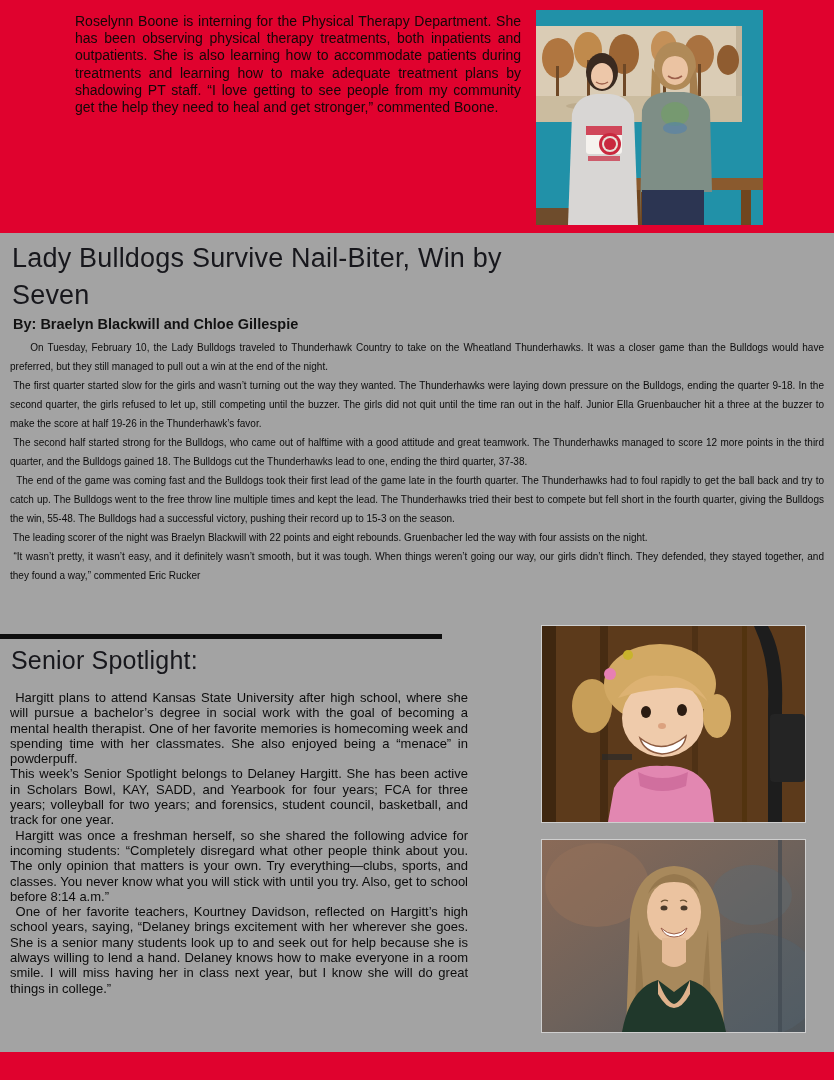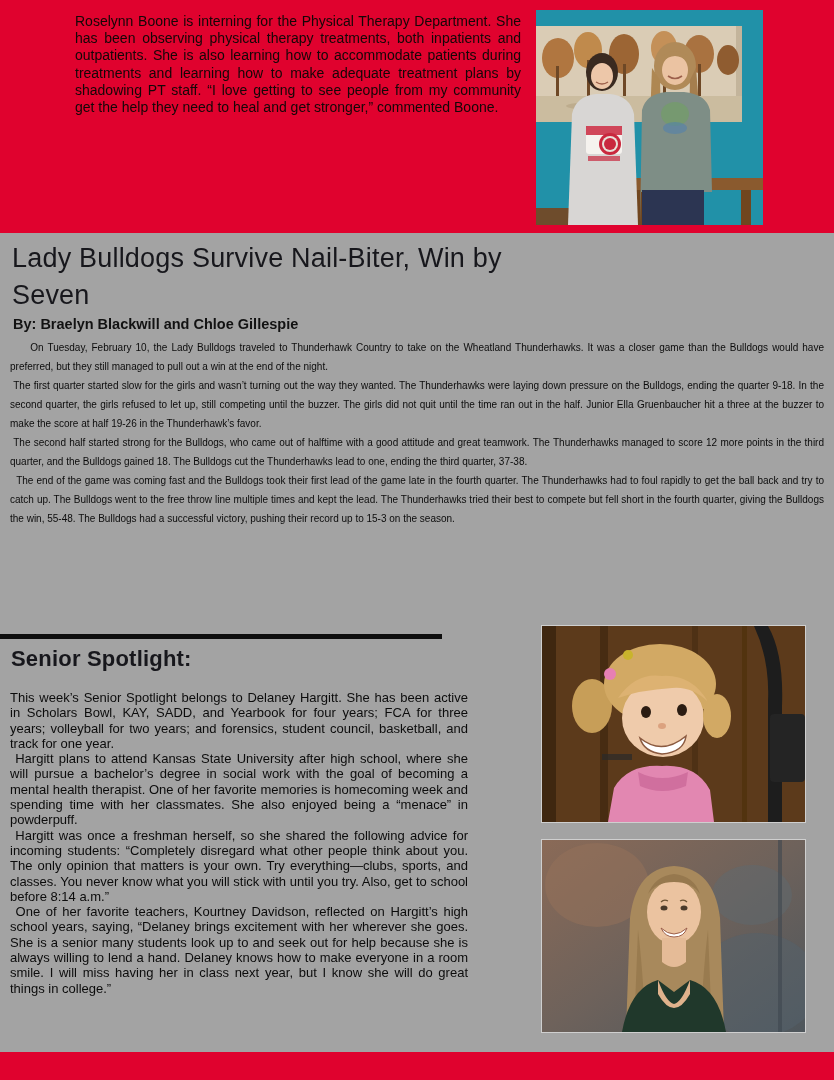--- a/index.html
+++ b/index.html
@@ -30,21 +30,21 @@
   .article-body{
     position:absolute;left:10px;top:338px;width:814px;
     font-size:10px;line-height:19px;text-align:justify;color:#0c0c0c;
   }
   .article-body p{margin:0;white-space:pre-wrap;}
   
   .divider{position:absolute;left:0;top:634px;width:442px;height:5px;background:#0E0E0E;}
   
   .spotlight-title{
     position:absolute;left:11px;top:646px;margin:0;
-    font-size:22px;font-weight:700;letter-spacing:.2px;color:#17171C;
+    font-size:25px;font-weight:400;letter-spacing:.2px;color:#17171C;
   }
   .spotlight-body{
     position:absolute;left:10px;top:690px;width:458px;
     font-size:13px;line-height:15.3px;text-align:justify;color:#0c0c0c;
   }
   .spotlight-body p{margin:0;white-space:pre-wrap;}
   .spot-photo{position:absolute;left:541px;margin:0;border:1px solid #cfcfcf;background:#fff;}
   .spot-photo svg{display:block;width:100%;height:100%;}
   .photo-child{top:625px;width:263px;height:196px;}
   .photo-senior{top:839px;width:263px;height:192px;}
@@ -109,28 +109,30 @@
   </header>
 
   <main>
     <h1 class="article-title">Lady Bulldogs Survive Nail-Biter, Win by Seven</h1>
     <p class="byline">By: Braelyn Blackwill and Chloe Gillespie</p>
     <div class="article-body">
       <p>     On Tuesday, February 10, the Lady Bulldogs traveled to Thunderhawk Country to take on the Wheatland Thunderhawks. It was a closer game than the Bulldogs would have preferred, but they still managed to pull out a win at the end of the night.</p>
       <p> The first quarter started slow for the girls and wasn’t turning out the way they wanted. The Thunderhawks were laying down pressure on the Bulldogs, ending the quarter 9-18. In the second quarter, the girls refused to let up, still competing until the buzzer. The girls did not quit until the time ran out in the half. Junior Ella Gruenbaucher hit a three at the buzzer to make the score at half 19-26 in the Thunderhawk’s favor.</p>
       <p> The second half started strong for the Bulldogs, who came out of halftime with a good attitude and great teamwork. The Thunderhawks managed to score 12 more points in the third quarter, and the Bulldogs gained 18. The Bulldogs cut the Thunderhawks lead to one, ending the third quarter, 37-38.</p>
       <p>  The end of the game was coming fast and the Bulldogs took their first lead of the game late in the fourth quarter. The Thunderhawks had to foul rapidly to get the ball back and try to catch up. The Bulldogs went to the free throw line multiple times and kept the lead. The Thunderhawks tried their best to compete but fell short in the fourth quarter, giving the Bulldogs the win, 55-48. The Bulldogs had a successful victory, pushing their record up to 15-3 on the season.</p>
+      <p> The leading scorer of the night was Braelyn Blackwill with 22 points and eight rebounds. Gruenbacher led the way with four assists on the night.</p>
+      <p> “It wasn’t pretty, it wasn’t easy, and it definitely wasn’t smooth, but it was tough. When things weren’t going our way, our girls didn’t flinch. They defended, they stayed together, and they found a way,” commented Eric Rucker</p>
     </div>
 
     <div class="divider"></div>
 
     <h2 class="spotlight-title">Senior Spotlight:</h2>
     <div class="spotlight-body">
+      <p> Hargitt plans to attend Kansas State University after high school, where she will pursue a bachelor’s degree in social work with the goal of becoming a mental health therapist. One of her favorite memories is homecoming week and spending time with her classmates. She also enjoyed being a “menace” in powderpuff.</p>
       <p>This week’s Senior Spotlight belongs to Delaney Hargitt. She has been active in Scholars Bowl, KAY, SADD, and Yearbook for four years; FCA for three years; volleyball for two years; and forensics, student council, basketball, and track for one year.</p>
-      <p> Hargitt plans to attend Kansas State University after high school, where she will pursue a bachelor’s degree in social work with the goal of becoming a mental health therapist. One of her favorite memories is homecoming week and spending time with her classmates. She also enjoyed being a “menace” in powderpuff.</p>
       <p> Hargitt was once a freshman herself, so she shared the following advice for incoming students: “Completely disregard what other people think about you. The only opinion that matters is your own. Try everything—clubs, sports, and classes. You never know what you will stick with until you try. Also, get to school before 8:14 a.m.”</p>
       <p> One of her favorite teachers, Kourtney Davidson, reflected on Hargitt’s high school years, saying, “Delaney brings excitement with her wherever she goes. She is a senior many students look up to and seek out for help because she is always willing to lend a hand. Delaney knows how to make everyone in a room smile. I will miss having her in class next year, but I know she will do great things in college.”</p>
     </div>
 
     <figure class="spot-photo photo-child">
       <svg viewBox="0 0 263 196" preserveAspectRatio="none">
         <rect width="263" height="196" fill="#5C3A1B"></rect>
         <rect x="0" width="14" height="196" fill="#3F2710"></rect>
         <rect x="58" width="8" height="196" fill="#472C12"></rect>
         <rect x="150" width="6" height="196" fill="#4E3115"></rect>

